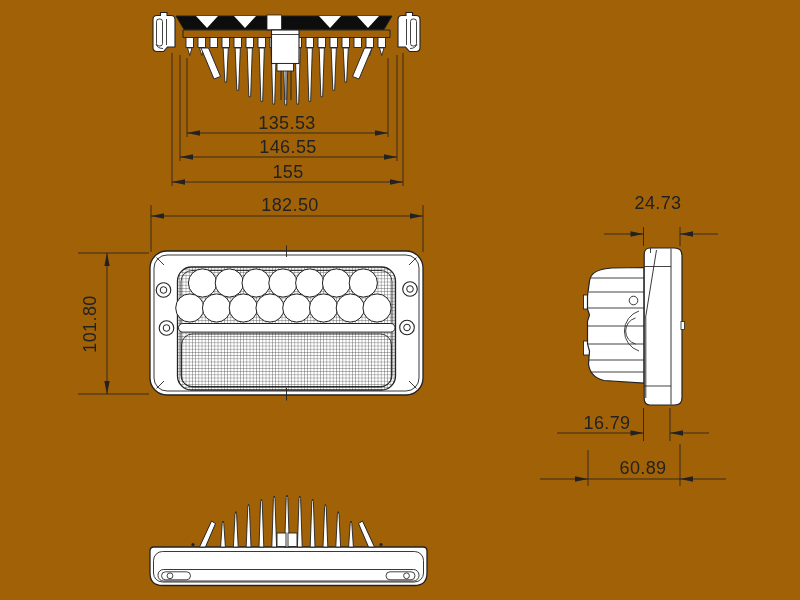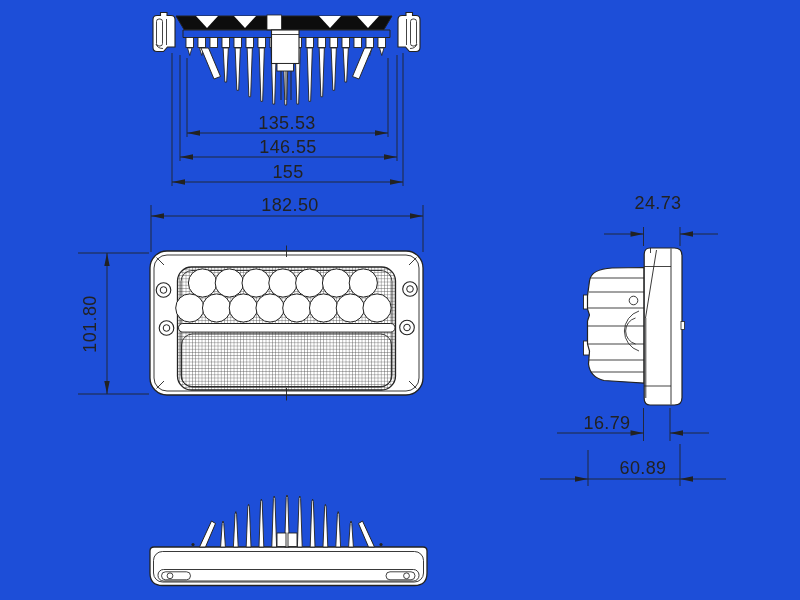--- a/index.html
+++ b/index.html
@@ -1,16 +1,16 @@
 <!DOCTYPE html>
 <html><head>
 <meta charset="utf-8">
 <style>
   html,body{margin:0;padding:0;background:#fff;}
-  .canvas{width:800px;height:600px;background:#1d4ed8;overflow:hidden;}
+  .canvas{width:800px;height:600px;background:#a16207;overflow:hidden;}
   svg{display:block;}
   .dim{font-family:"Liberation Sans","DejaVu Sans",sans-serif;font-size:18px;letter-spacing:.4px;fill:#222;}
 </style>
 </head>
 <body>
 
 <div class="canvas">
 <svg width="800" height="600" viewBox="0 0 800 600">
   <defs>
     <pattern id="hatch" width="3.2" height="3.2" patternUnits="userSpaceOnUse">

